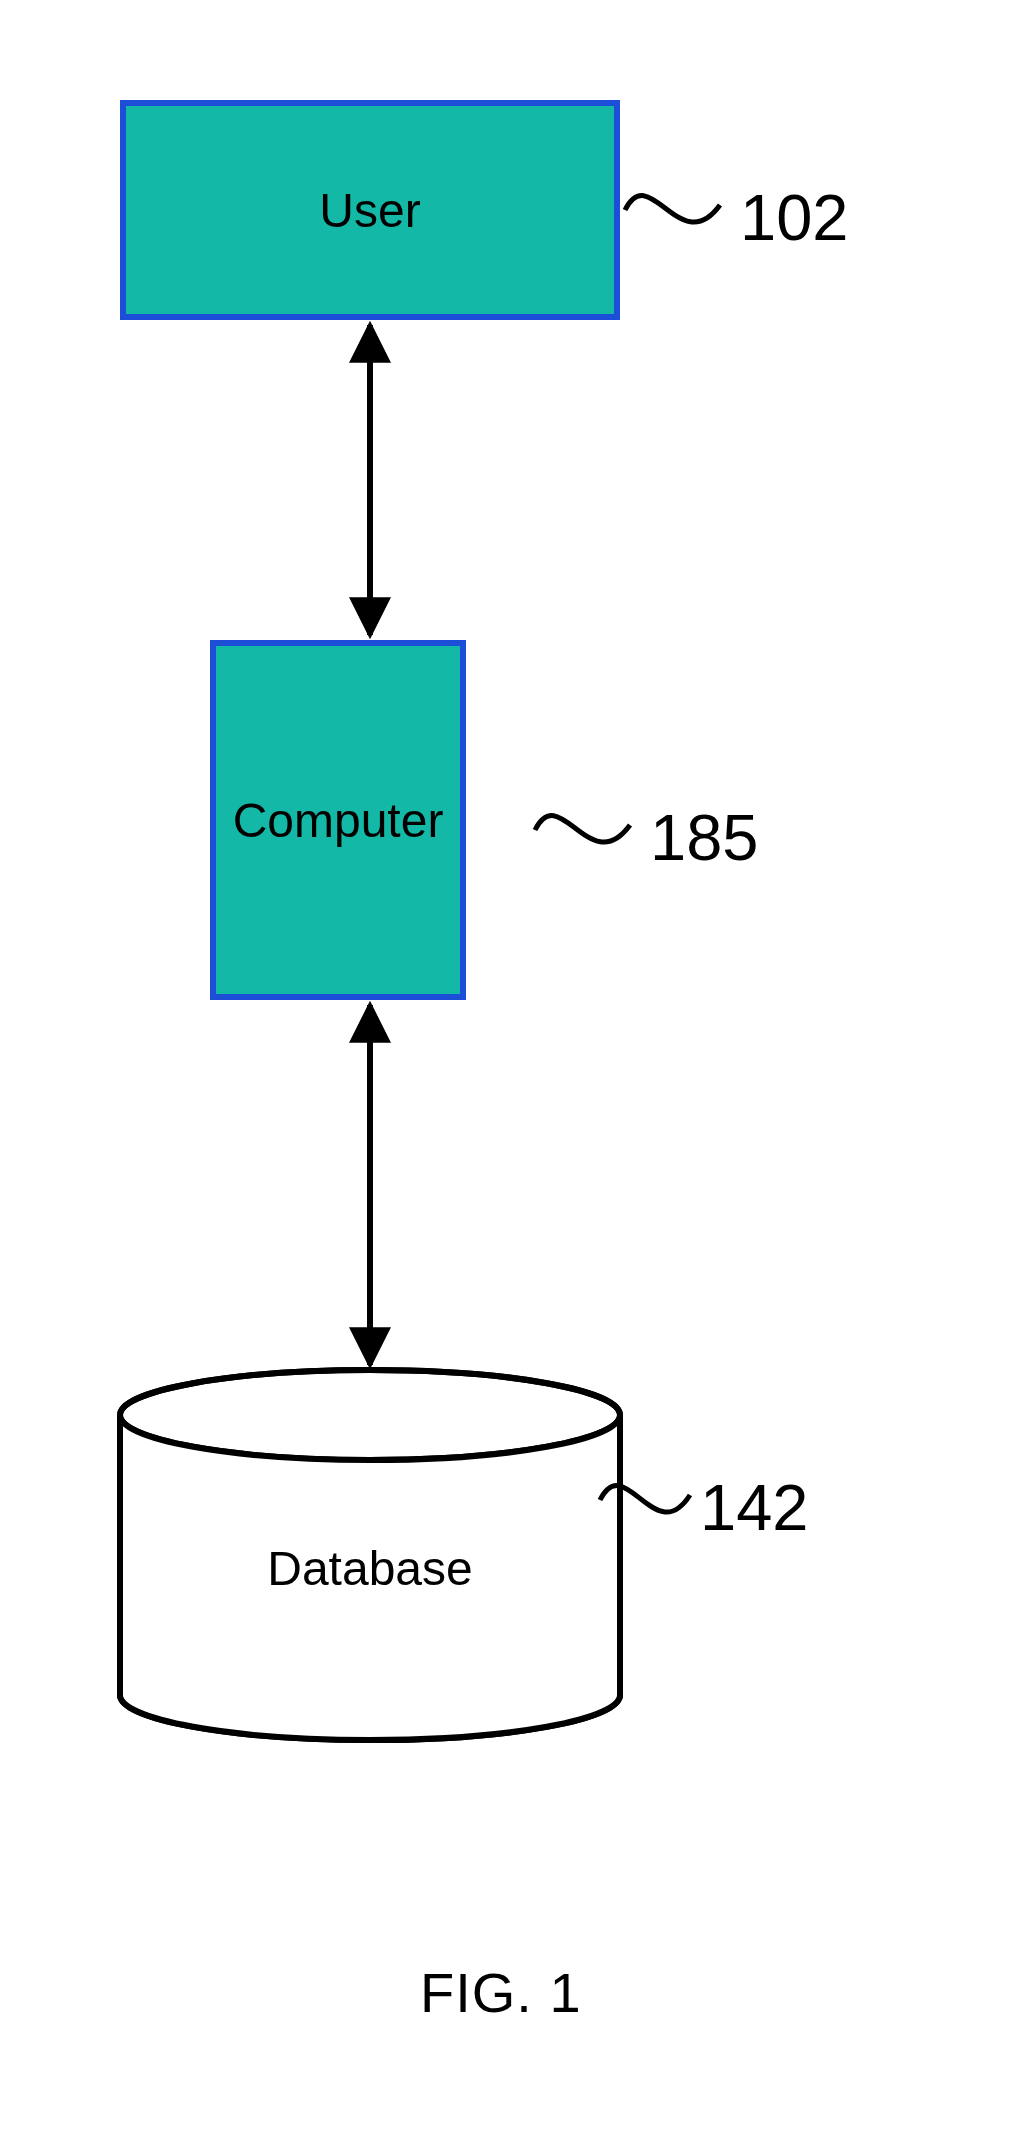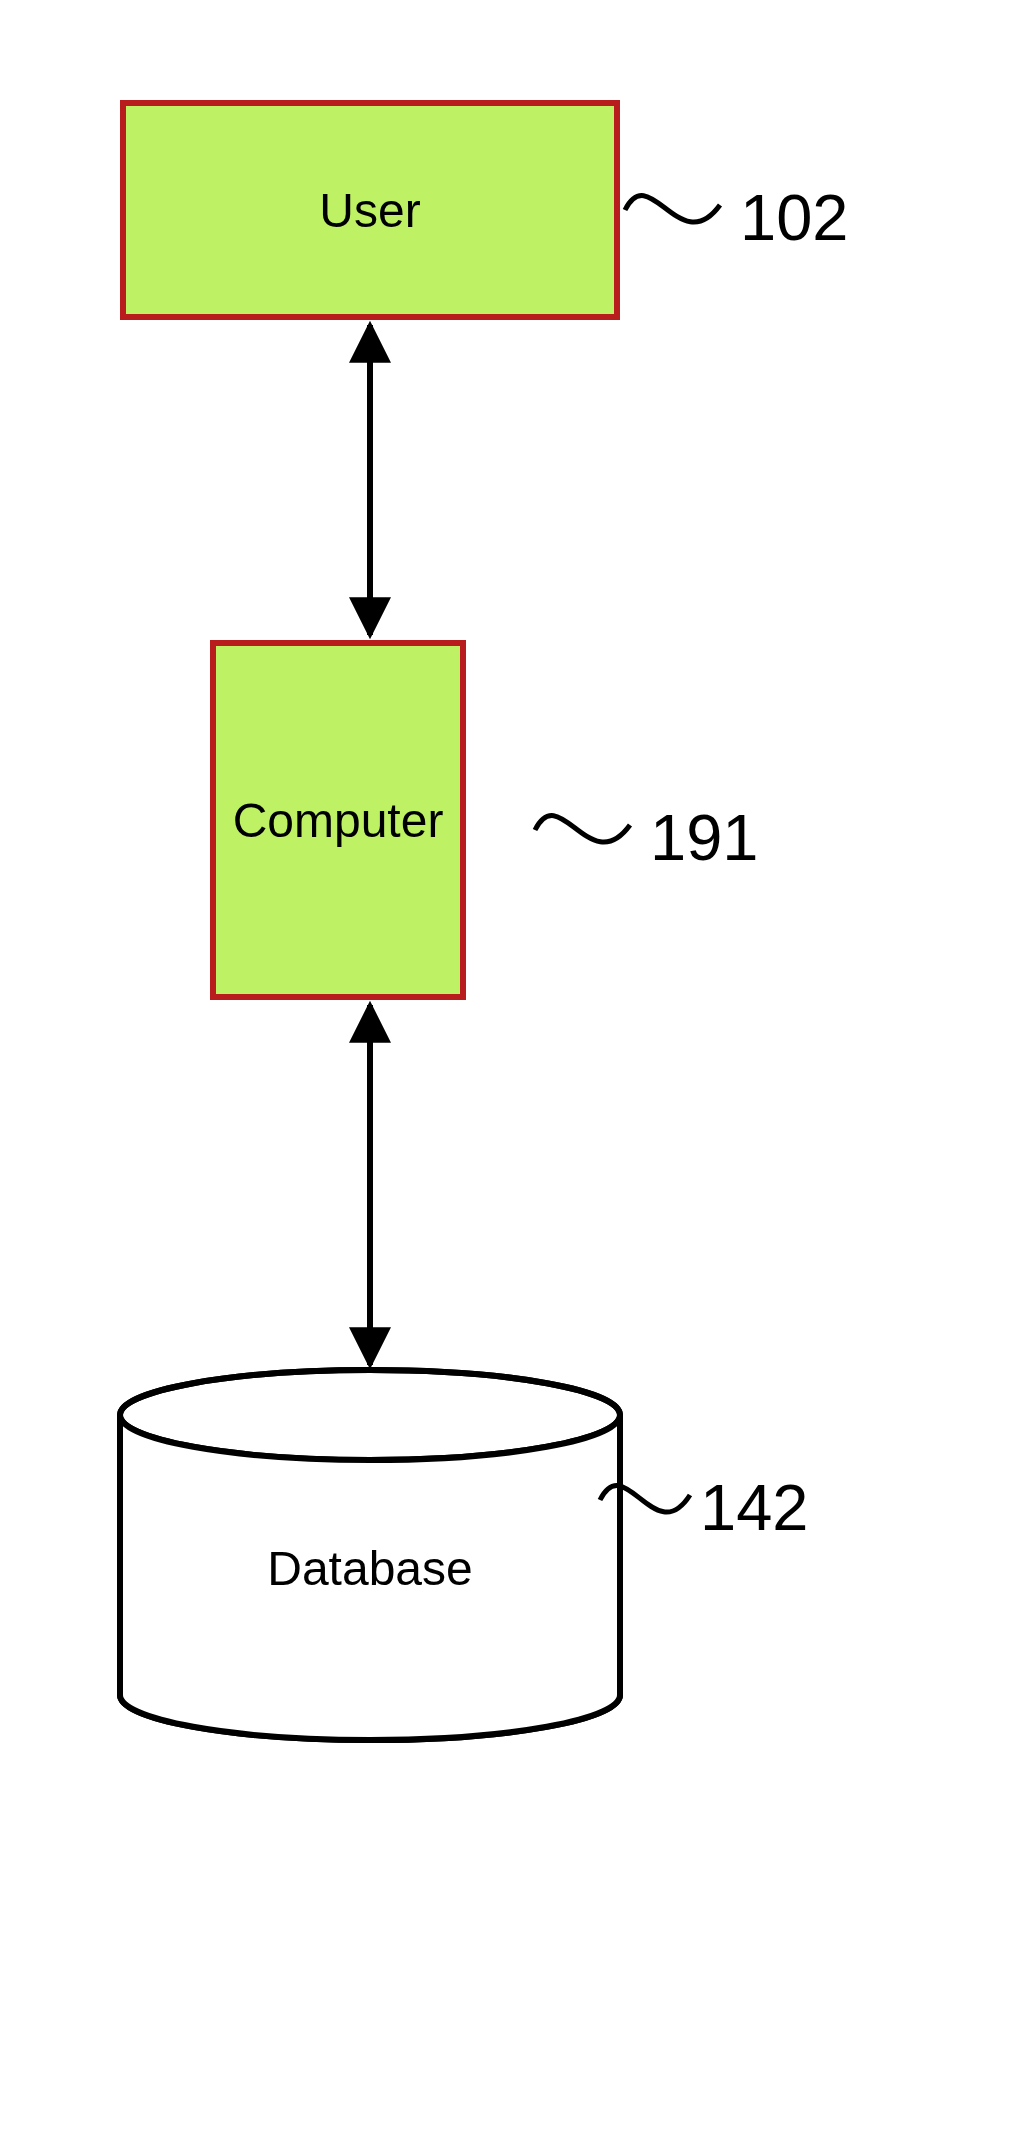--- a/index.html
+++ b/index.html
@@ -9,22 +9,22 @@
     font-family: Arial, Helvetica, sans-serif;
   }
   .canvas {
     position: relative;
     width: 1023px;
     height: 2139px;
     background: #ffffff;
   }
   .box {
     position: absolute;
-    border: 6px solid #b91c1c;
-    background: #bef264;
+    border: 6px solid #1d4ed8;
+    background: #14b8a6;
     display: flex;
     align-items: center;
     justify-content: center;
     box-sizing: border-box;
   }
   .box-label {
     font-size: 48px;
     color: #000;
   }
   .ref-label {
@@ -54,23 +54,24 @@
 
   <div class="box" style="left:120px; top:100px; width:500px; height:220px;">
     <span class="box-label">User</span>
   </div>
 
   <div class="box" style="left:210px; top:640px; width:256px; height:360px;">
     <span class="box-label">Computer</span>
   </div>
 
   <span class="ref-label" style="left:740px; top:180px;">102</span>
-  <span class="ref-label" style="left:650px; top:800px;">191</span>
+  <span class="ref-label" style="left:650px; top:800px;">185</span>
   <span class="ref-label" style="left:700px; top:1470px;">142</span>
 
+  <span class="caption" style="left:420px; top:1960px;">FIG. 1</span>
 
   <svg class="overlay" viewBox="0 0 1023 2139">
     <defs>
       <marker id="arrowEnd" viewBox="0 0 10 10" refX="9" refY="5" markerWidth="7" markerHeight="7" orient="auto-start-reverse">
         <path d="M 0 0 L 10 5 L 0 10 z" fill="#000"></path>
       </marker>
       <marker id="arrowStart" viewBox="0 0 10 10" refX="1" refY="5" markerWidth="7" markerHeight="7" orient="auto">
         <path d="M 10 0 L 0 5 L 10 10 z" fill="#000"></path>
       </marker>
     </defs>

